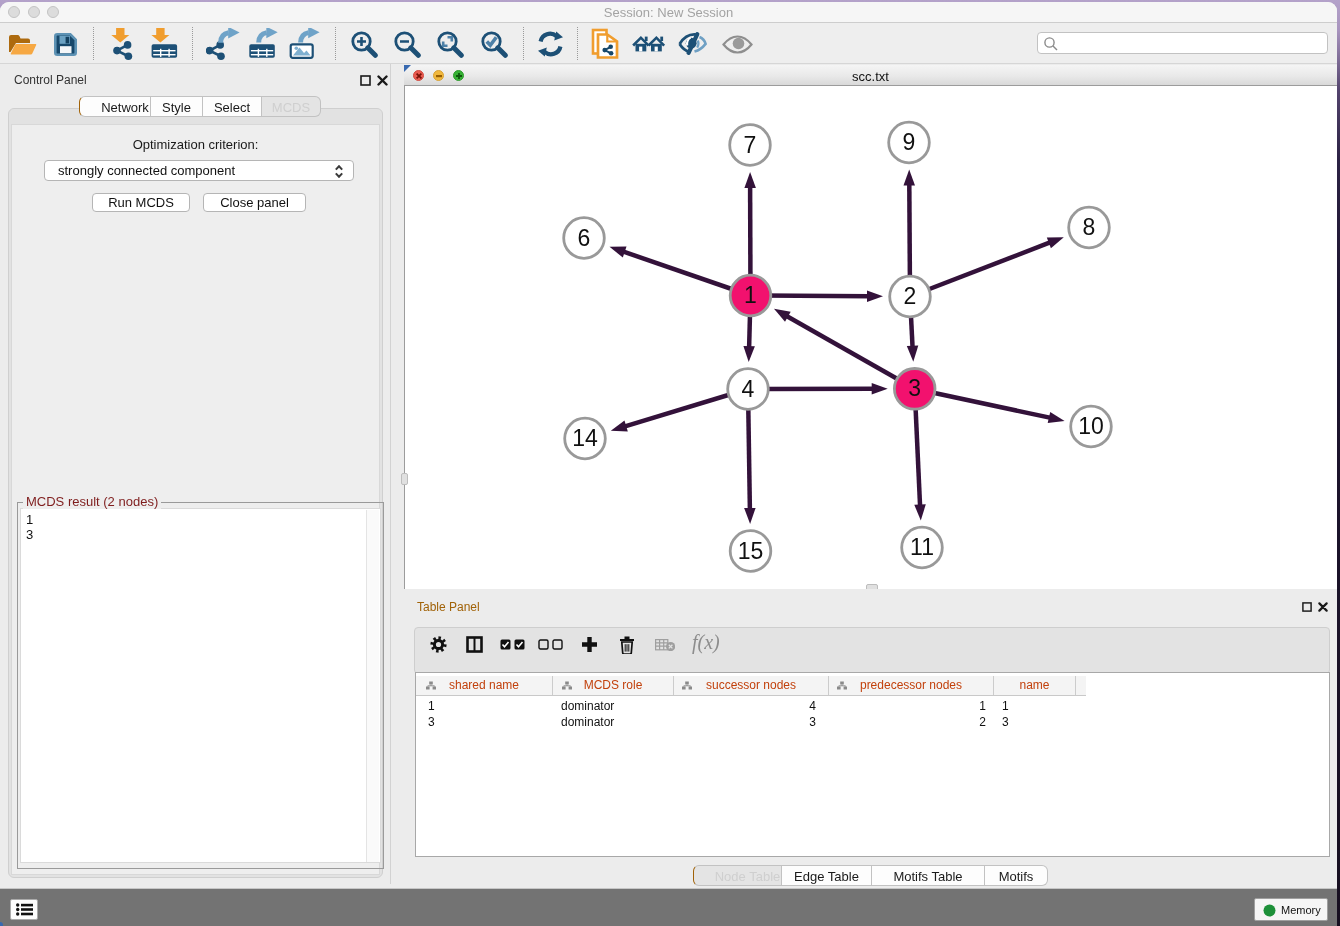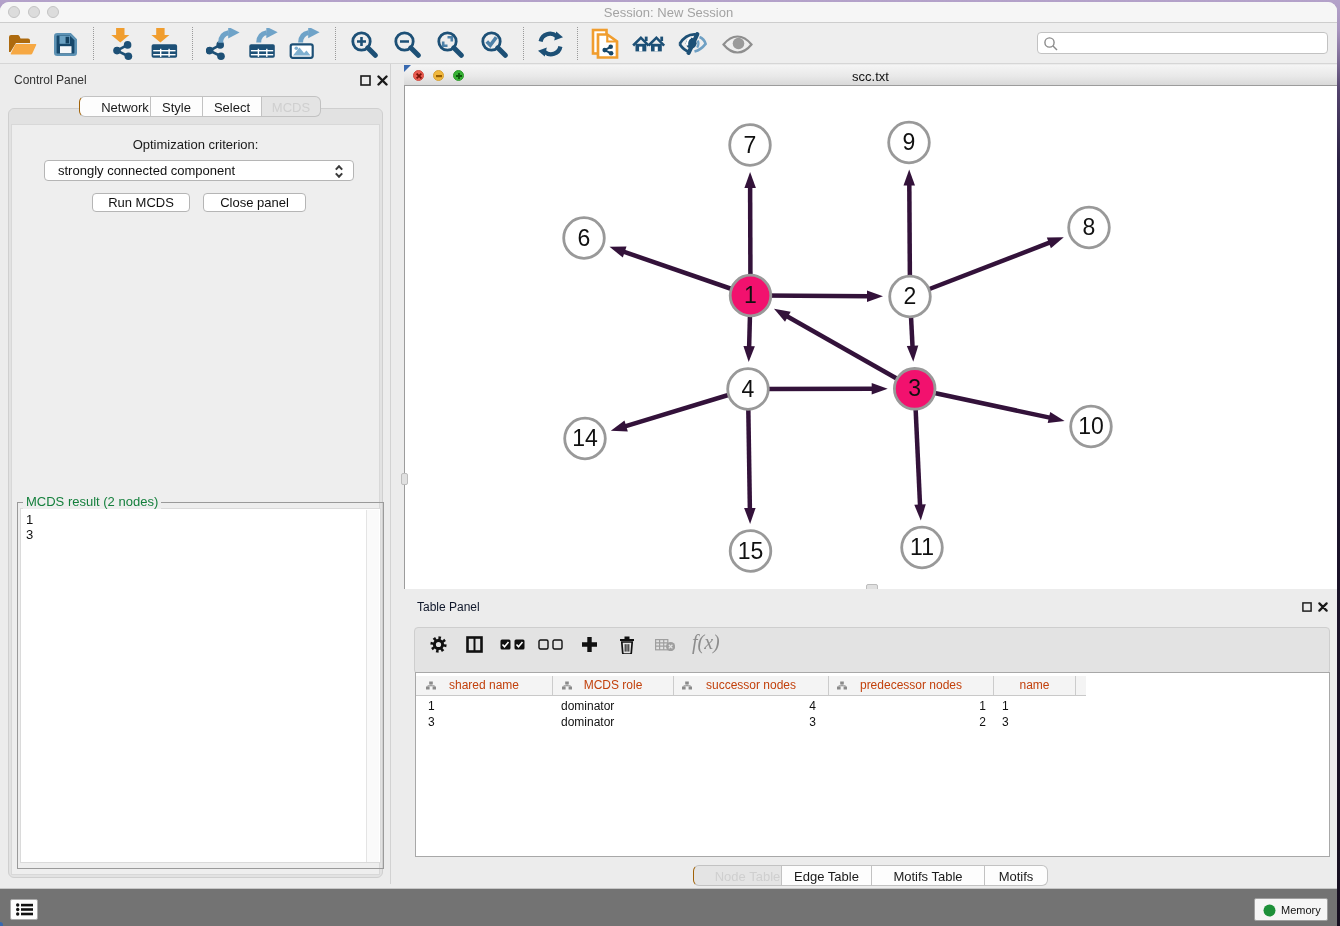--- a/index.html
+++ b/index.html
@@ -24,32 +24,32 @@
 #cp-inner{position:absolute;left:11px;top:60px;width:369px;height:751px;background:#eeeeee;border:1px solid #d8d8d8;box-sizing:border-box;}
 .tabrow{position:absolute;display:flex;}
 .tab{height:21px;line-height:21px;font-size:13px;text-align:center;background:#fdfdfd;border:1px solid #c2c2c2;border-left:none;box-sizing:border-box;color:#1a1a1a;}
 .tab.first{border-left:1px solid #a16207;border-radius:6px 0 0 6px;padding-left:20px;}
 .tab.last{border-radius:0 6px 6px 0;}
 .tab.sel{background:#e4e4e4;color:#cfcfcf;}
 #opt-label{position:absolute;left:0;top:137px;width:391px;text-align:center;font-size:13px;color:#1a1a1a;}
 #combo{position:absolute;left:44px;top:96px;width:310px;height:21px;background:#fff;border:1px solid #b5b5b5;border-radius:4px;box-sizing:border-box;font-size:13px;color:#111;line-height:19px;padding-left:13px;}
 .btn{position:absolute;height:19px;line-height:18px;background:#fff;border:1px solid #b5b5b5;border-radius:4px;box-sizing:border-box;font-size:13px;color:#111;text-align:center;}
 #fieldset{position:absolute;left:17px;top:438px;width:367px;height:367px;border:1px solid #9a9a9a;box-sizing:border-box;}
-#fs-legend{position:absolute;left:5px;top:-9px;background:#eeeeee;padding:0 3px;font-size:13px;color:#15803d;}
+#fs-legend{position:absolute;left:5px;top:-9px;background:#eeeeee;padding:0 3px;font-size:13px;color:#7f1d1d;}
 #fs-white{position:absolute;left:2px;top:5px;width:361px;height:355px;background:#fff;border:1px solid #dadada;box-sizing:border-box;font-size:13px;color:#111;}
 
 #netwin{position:absolute;left:404px;top:63px;width:933px;height:524px;}
 #net-titlebar{position:absolute;left:0;top:0;width:933px;height:21px;
   background:linear-gradient(180deg,#f5f5f5 0%,#e9e9e9 55%,#d9d9d9 100%);border-bottom:1px solid #9c9c9c;box-sizing:border-box;}
 .ntl{position:absolute;top:5px;width:11px;height:11px;border-radius:50%;box-sizing:border-box;}
 #net-title{position:absolute;left:0;top:4px;width:933px;text-align:center;font-size:13px;color:#111;}
 #canvas{position:absolute;left:0;top:21px;width:933px;height:503px;background:#fff;border-left:1px solid #9c9c9c;box-sizing:border-box;}
 
 #tpanel{position:absolute;left:404px;top:587px;width:933px;height:299px;background:#ececec;}
-#tp-title{position:absolute;left:13px;top:11px;font-size:12px;color:#0f172a;}
+#tp-title{position:absolute;left:13px;top:11px;font-size:12px;color:#a16207;}
 #tp-toolbar{position:absolute;left:10px;top:38px;width:916px;height:47px;background:#e3e3e3;border:1px solid #cecece;border-radius:4px;box-sizing:border-box;}
 #tp-table{position:absolute;left:11px;top:83px;width:915px;height:185px;background:#fff;border:1px solid #a8a8a8;box-sizing:border-box;}
 #tp-header{position:absolute;left:0;top:3px;width:670px;height:19px;background:#f4f4f4;border-bottom:1px solid #c9c9c9;}
 .hcell{position:absolute;top:0;height:19px;border-right:1px solid #cccccc;box-sizing:border-box;font-size:12px;color:#c2410c;text-align:center;line-height:19px;}
 .trow{position:absolute;font-size:12px;color:#111;}
 
 #btabs{position:absolute;display:flex;left:289px;top:276px;}
 
 #statusbar{position:absolute;left:0;top:886px;width:1337px;height:38px;background:#737373;border-top:1px solid #c6c6c6;box-sizing:border-box;}
 #listbtn{position:absolute;left:10px;top:10px;width:28px;height:21px;background:#fdfdfd;border:1px solid #ababab;border-radius:2px;box-sizing:border-box;}

